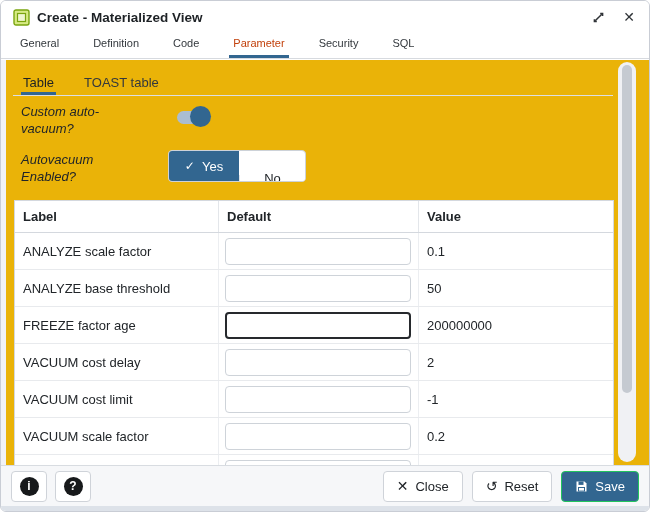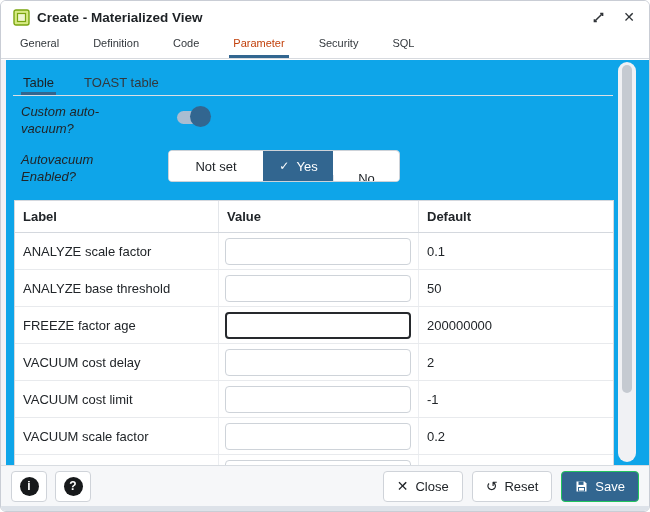--- a/index.html
+++ b/index.html
@@ -14,21 +14,21 @@
   .titlebar-actions{margin-left:auto;display:flex;align-items:center;gap:14px;}
   .tb-btn{background:none;border:none;padding:2px;cursor:pointer;display:flex;align-items:center;color:#2f3337;}
   .x-glyph{font-size:14px;font-weight:bold;color:#2f3337;line-height:1;}
   
   .tabbar{position:absolute;top:30px;left:0;right:0;height:28px;display:flex;align-items:stretch;
           gap:26px;padding:0 0 0 15px;border-bottom:1px solid #d7dadf;background:#fff;}
   .tab{font-size:11px;color:#33383d;display:flex;align-items:center;padding:0 4px;cursor:pointer;
        border-bottom:3px solid transparent;}
   .tab.active{border-bottom-color:var(--primary,#326690);color:#c2410c;}
   
-  .content{position:absolute;top:59px;left:0;right:0;height:405px;background:#0ea5e9;overflow:hidden;}
+  .content{position:absolute;top:59px;left:0;right:0;height:405px;background:#eab308;overflow:hidden;}
   .left-strip{position:absolute;left:0;top:0;width:5px;height:100%;background:#f1f2f5;}
   .subtab-bar{position:absolute;top:9px;left:12px;right:36px;height:27px;border-bottom:1px solid #dcdfe4;
               display:flex;gap:26px;padding-left:8px;}
   .subtab{font-size:13px;color:#33383d;display:flex;align-items:center;padding:0 2px;cursor:pointer;}
   .subtab.active{box-shadow:inset 0 -3px 0 var(--primary,#326690);color:#1d2125;}
   
   .ctl-label{position:absolute;left:20px;width:118px;font-size:13px;line-height:1.3;color:#212529;font-style:italic;}
   .toggle{position:absolute;left:176px;top:46px;width:36px;height:22px;cursor:pointer;}
   .toggle .track{position:absolute;left:0;top:5px;width:30px;height:13px;border-radius:7px;
                  background:var(--toggle-track,#aabdd1);}
@@ -119,37 +119,34 @@
     </div>
 
     <div class="ctl-label" style="top:44px;">Custom auto-vacuum?</div>
     <div class="toggle">
       <div class="track"></div>
       <div class="knob"></div>
     </div>
 
     <div class="ctl-label" style="top:92px;">Autovacuum Enabled?</div>
     <div class="seg-group">
-      <div class="seg seg-notset">
-        <span>Not set</span>
-      </div>
       <div class="seg seg-yes selected">
         <span class="check">✓</span>
         <span>Yes</span>
       </div>
       <div class="seg seg-no">
         <span>No</span>
       </div>
     </div>
 
     <div class="ptable">
       <div class="thead">
         <div class="th">Label</div>
+        <div class="th">Default</div>
         <div class="th">Value</div>
-        <div class="th">Default</div>
       </div>
       <div id="param-rows">
           <div class="trow">
     <div class="td td-label">ANALYZE scale factor</div>
     <div class="td td-value">
       <input class="param-input" style="">
     </div>
     <div class="td td-default">0.1</div>
   </div>
           <div class="trow">

